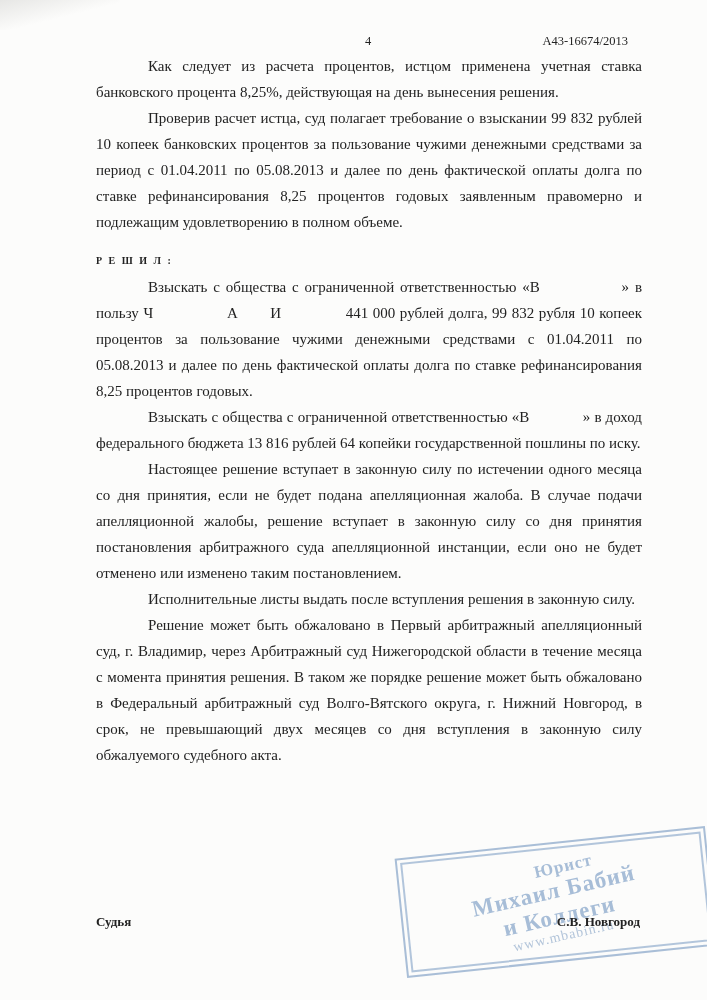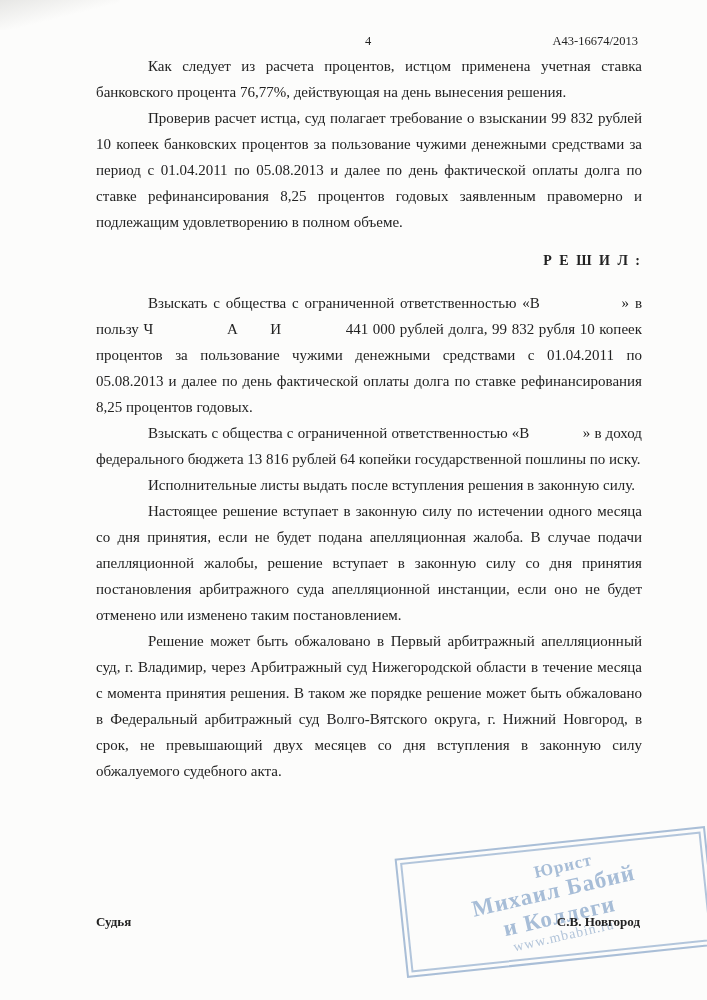--- a/index.html
+++ b/index.html
@@ -31,41 +31,41 @@
     font-size: 12.5px;
     z-index: 1;
   }
   .page-num {
     position: absolute;
     left: 0; right: 0;
     text-align: center;
   }
   .case-num {
     position: absolute;
-    right: 2px;
+    right: 12px;
     text-align: center;
   }
   .content {
     position: absolute;
     top: 53px; left: 96px;
     width: 546px;
     font-size: 15px;
     line-height: 26px;
     text-align: justify;
     z-index: 1;
   }
   .content p {
     margin: 0;
     text-indent: 52px;
   }
   .resolution-heading {
-    margin: 13px 0 16px 0;
-    text-align: right;
+    margin: 13px 0 0 0;
+    text-align: left;
     font-weight: bold;
-    font-size: 14px;
+    font-size: 10px;
     letter-spacing: 2px;
     line-height: 26px;
   }
   .signature-row {
     position: absolute;
     top: 914px; left: 96px; right: 67px;
     display: flex;
     justify-content: space-between;
     font-size: 13px;
     font-weight: bold;
@@ -112,29 +112,29 @@
 <div class="page">
 
   <div class="corner-artifact"></div>
 
   <div class="header">
     <span class="page-num">4</span>
     <span class="case-num">А43-16674/2013</span>
   </div>
 
   <div class="content">
-    <p>Как следует из расчета процентов, истцом применена  учетная ставка банковского процента 76,77%, действующая на день вынесения решения.</p>
+    <p>Как следует из расчета процентов, истцом применена  учетная ставка банковского процента 8,25%, действующая на день вынесения решения.</p>
     <p>Проверив расчет истца, суд полагает требование о взыскании 99&nbsp;832 рублей 10 копеек банковских процентов за пользование чужими денежными средствами за период с 01.04.2011 по 05.08.2013 и далее по день фактической оплаты долга по ставке рефинансирования 8,25 процентов годовых заявленным правомерно и подлежащим удовлетворению в полном объеме.</p>
 
     <h2 class="resolution-heading">Р Е Ш И Л :</h2>
 
     <p>Взыскать с общества с ограниченной ответственностью «В&nbsp;&nbsp;&nbsp;&nbsp;&nbsp;&nbsp;&nbsp;&nbsp;&nbsp;&nbsp;&nbsp;&nbsp;&nbsp;&nbsp;» в пользу Ч&nbsp;&nbsp;&nbsp;&nbsp;&nbsp;&nbsp;&nbsp;&nbsp;&nbsp;&nbsp;&nbsp;&nbsp;&nbsp;&nbsp;&nbsp;&nbsp;А&nbsp;&nbsp;&nbsp;&nbsp;&nbsp;&nbsp;&nbsp;И&nbsp;&nbsp;&nbsp;&nbsp;&nbsp;&nbsp;&nbsp;&nbsp;&nbsp;&nbsp;&nbsp;&nbsp;&nbsp;&nbsp;441&nbsp;000 рублей долга, 99&nbsp;832 рубля 10 копеек процентов за пользование чужими денежными средствами с 01.04.2011 по 05.08.2013 и далее по день фактической оплаты долга по ставке рефинансирования 8,25 процентов годовых.</p>
     <p>Взыскать с общества с ограниченной ответственностью «В&nbsp;&nbsp;&nbsp;&nbsp;&nbsp;&nbsp;&nbsp;&nbsp;&nbsp;&nbsp;&nbsp;&nbsp;&nbsp;» в доход федерального бюджета 13&nbsp;816 рублей 64 копейки государственной пошлины по иску.</p>
+    <p>Настоящее решение вступает в законную силу по истечении одного месяца со дня принятия, если не будет подана апелляционная жалоба. В случае подачи апелляционной жалобы, решение вступает в законную силу со дня принятия постановления арбитражного суда апелляционной инстанции, если оно не будет отменено или изменено таким постановлением.</p>
     <p>Исполнительные листы выдать после вступления решения в законную силу.</p>
-    <p>Настоящее решение вступает в законную силу по истечении одного месяца со дня принятия, если не будет подана апелляционная жалоба. В случае подачи апелляционной жалобы, решение вступает в законную силу со дня принятия постановления арбитражного суда апелляционной инстанции, если оно не будет отменено или изменено таким постановлением.</p>
     <p>Решение может быть обжаловано в Первый арбитражный апелляционный суд, г. Владимир, через Арбитражный суд Нижегородской области в течение месяца с момента принятия решения. В таком же порядке решение может быть обжаловано в Федеральный арбитражный суд Волго-Вятского округа, г. Нижний Новгород, в срок, не превышающий двух месяцев со дня вступления в законную силу обжалуемого судебного акта.</p>
   </div>
 
   <div class="stamp">
     <div class="stamp-frame"></div>
     <div class="stamp-content">
       <div class="stamp-small">Юрист</div>
       <div class="stamp-big">Михаил Бабий</div>
       <div class="stamp-big">и Коллеги</div>
       <div class="stamp-url">www.mbabin.ru</div>

